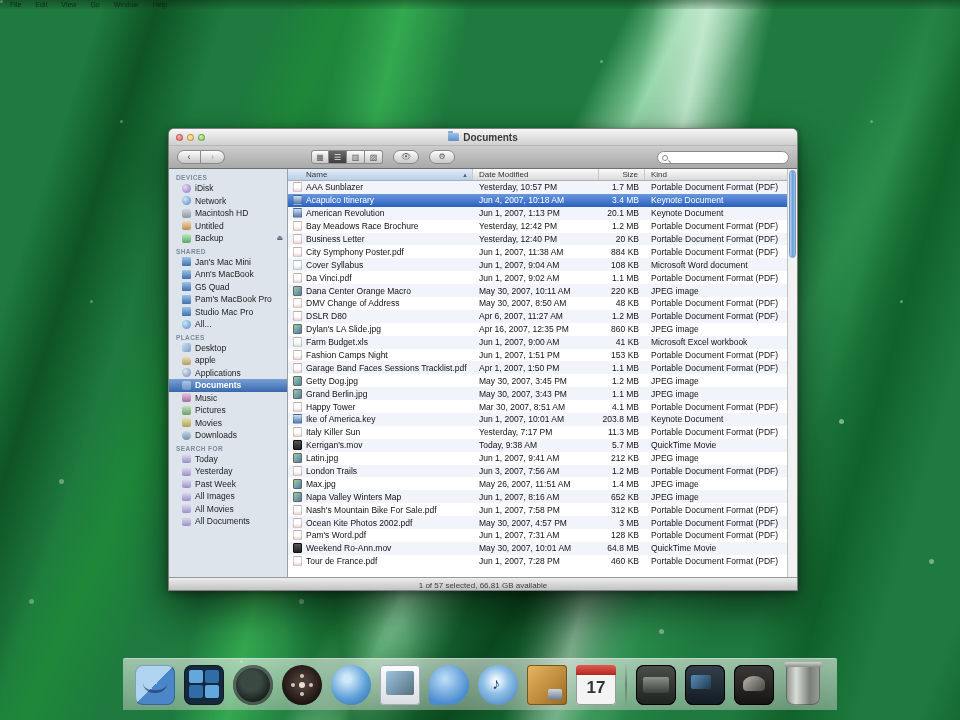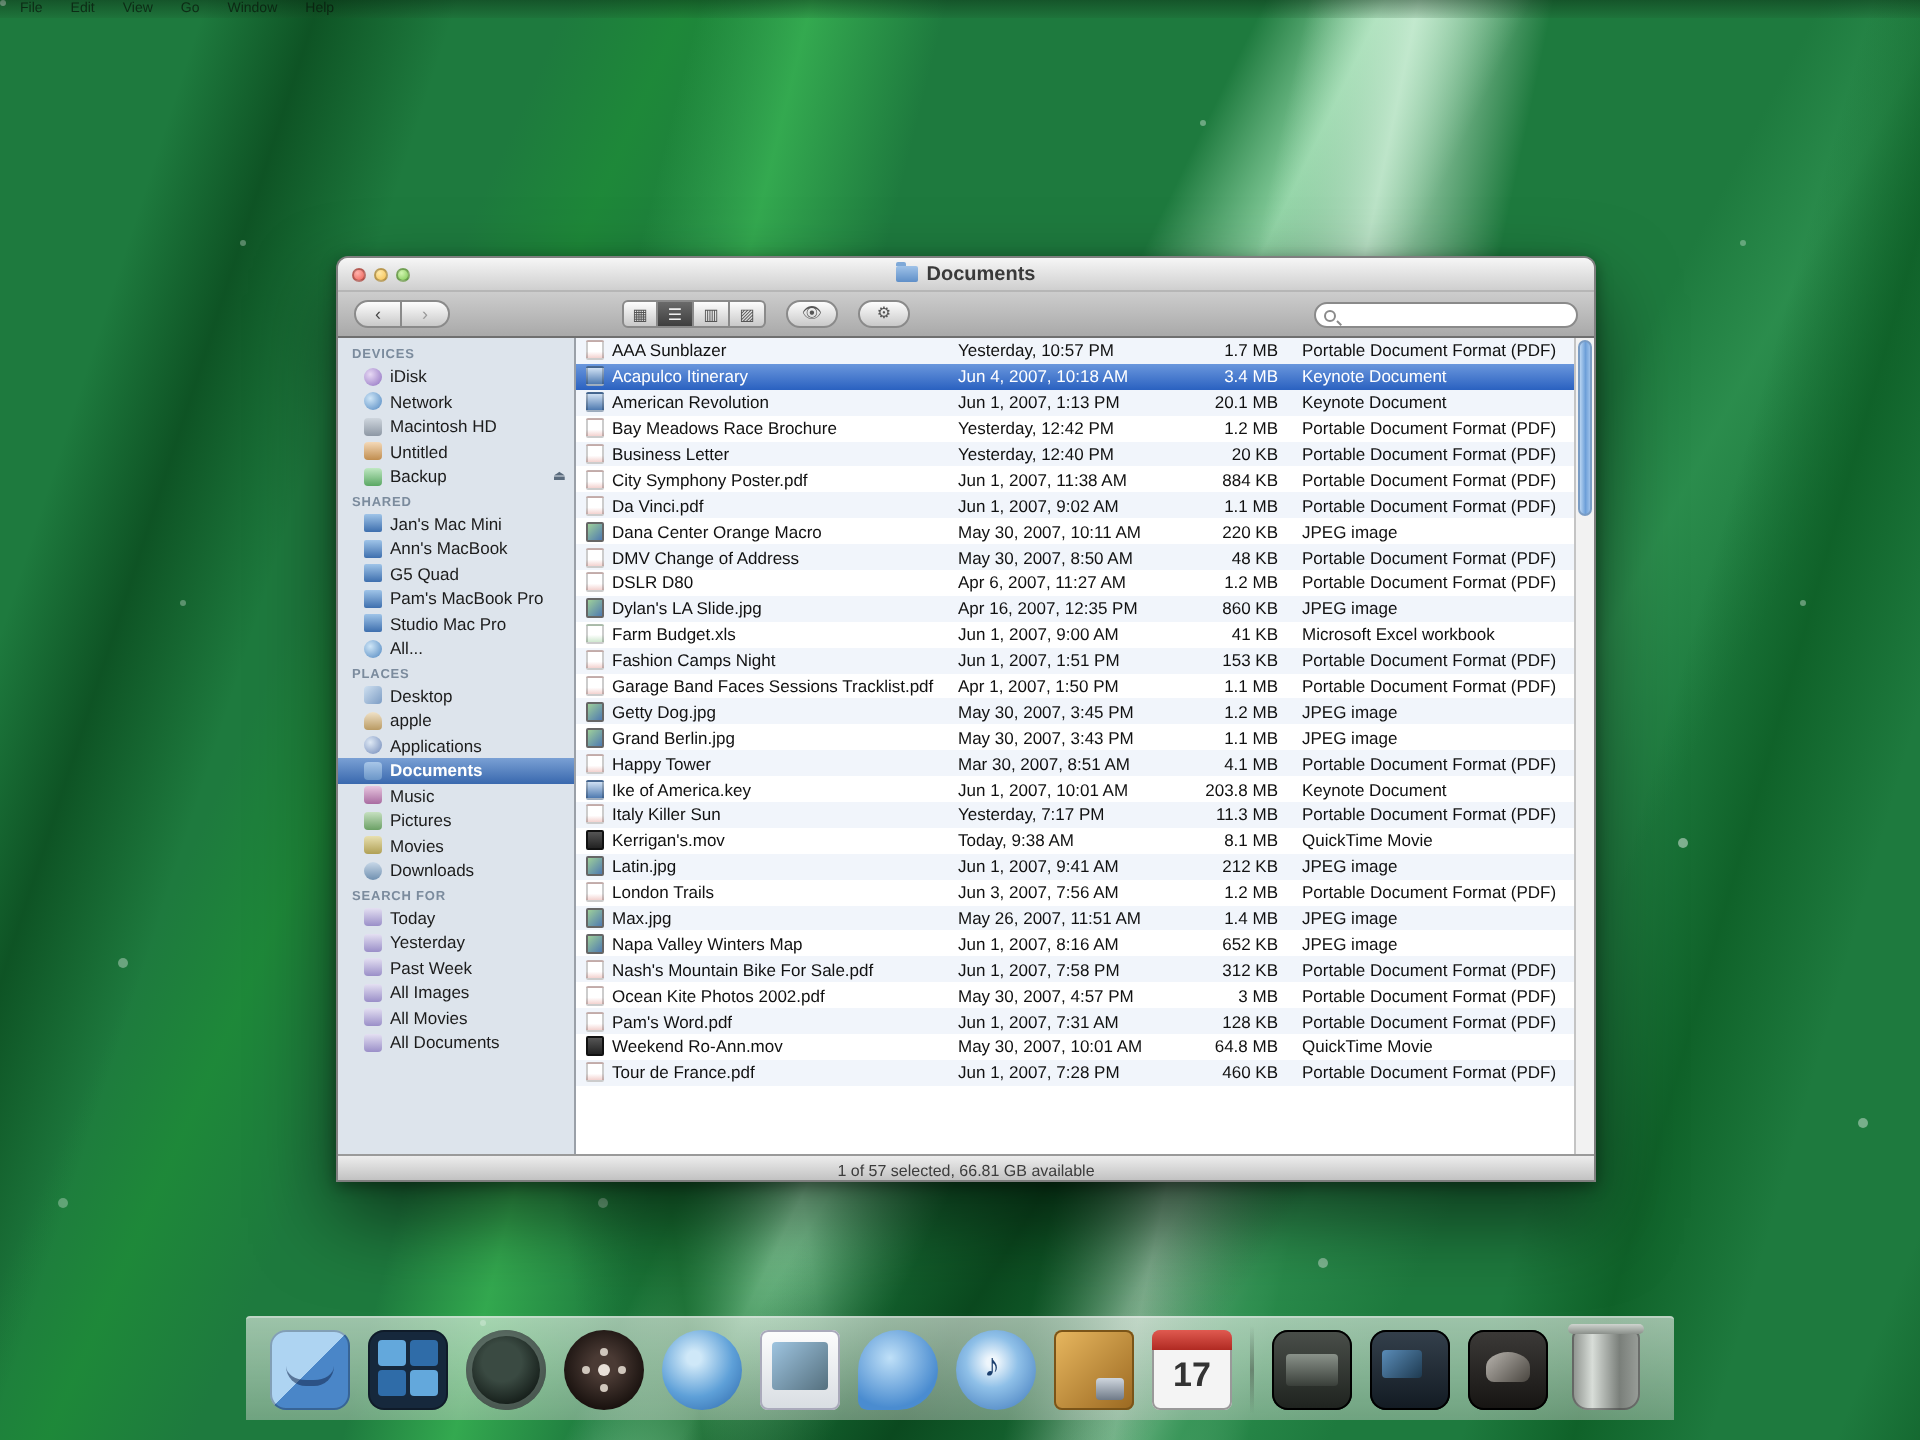--- a/index.html
+++ b/index.html
@@ -323,20 +323,35 @@
           <span class="sicon si-smart"></span>
           <span>All Movies</span>
         </div>
         <div class="sitem">
           <span class="sicon si-smart"></span>
           <span>All Documents</span>
         </div>
       </div>
 
     <div class="listwrap">
+      <div class="lheader">
+        <div class="hcell c-name sorted">
+          <span>Name</span>
+          <span class="arrow">▲</span>
+        </div>
+        <div class="hcell c-date">
+          <span>Date Modified</span>
+        </div>
+        <div class="hcell c-size">
+          <span>Size</span>
+        </div>
+        <div class="hcell c-kind">
+          <span>Kind</span>
+        </div>
+      </div>
       <div class="rows" id="rows">
           <div class="frow">
             <div class="fcell f-name">
               <span class="ficon fi-pdf"></span>
               <span>AAA Sunblazer</span>
             </div>
             <div class="fcell f-date">Yesterday, 10:57 PM</div>
             <div class="fcell f-size">1.7 MB</div>
             <div class="fcell f-kind">Portable Document Format (PDF)</div>
           </div>
@@ -380,20 +395,29 @@
             <div class="fcell f-name">
               <span class="ficon fi-pdf"></span>
               <span>City Symphony Poster.pdf</span>
             </div>
             <div class="fcell f-date">Jun 1, 2007, 11:38 AM</div>
             <div class="fcell f-size">884 KB</div>
             <div class="fcell f-kind">Portable Document Format (PDF)</div>
           </div>
           <div class="frow">
             <div class="fcell f-name">
+              <span class="ficon fi-doc"></span>
+              <span>Cover Syllabus</span>
+            </div>
+            <div class="fcell f-date">Jun 1, 2007, 9:04 AM</div>
+            <div class="fcell f-size">108 KB</div>
+            <div class="fcell f-kind">Microsoft Word document</div>
+          </div>
+          <div class="frow">
+            <div class="fcell f-name">
               <span class="ficon fi-pdf"></span>
               <span>Da Vinci.pdf</span>
             </div>
             <div class="fcell f-date">Jun 1, 2007, 9:02 AM</div>
             <div class="fcell f-size">1.1 MB</div>
             <div class="fcell f-kind">Portable Document Format (PDF)</div>
           </div>
           <div class="frow">
             <div class="fcell f-name">
               <span class="ficon fi-jpg"></span>
@@ -501,21 +525,21 @@
             <div class="fcell f-date">Yesterday, 7:17 PM</div>
             <div class="fcell f-size">11.3 MB</div>
             <div class="fcell f-kind">Portable Document Format (PDF)</div>
           </div>
           <div class="frow">
             <div class="fcell f-name">
               <span class="ficon fi-mov"></span>
               <span>Kerrigan's.mov</span>
             </div>
             <div class="fcell f-date">Today, 9:38 AM</div>
-            <div class="fcell f-size">8.1 MB</div>
+            <div class="fcell f-size">5.7 MB</div>
             <div class="fcell f-kind">QuickTime Movie</div>
           </div>
           <div class="frow">
             <div class="fcell f-name">
               <span class="ficon fi-jpg"></span>
               <span>Latin.jpg</span>
             </div>
             <div class="fcell f-date">Jun 1, 2007, 9:41 AM</div>
             <div class="fcell f-size">212 KB</div>
             <div class="fcell f-kind">JPEG image</div>

